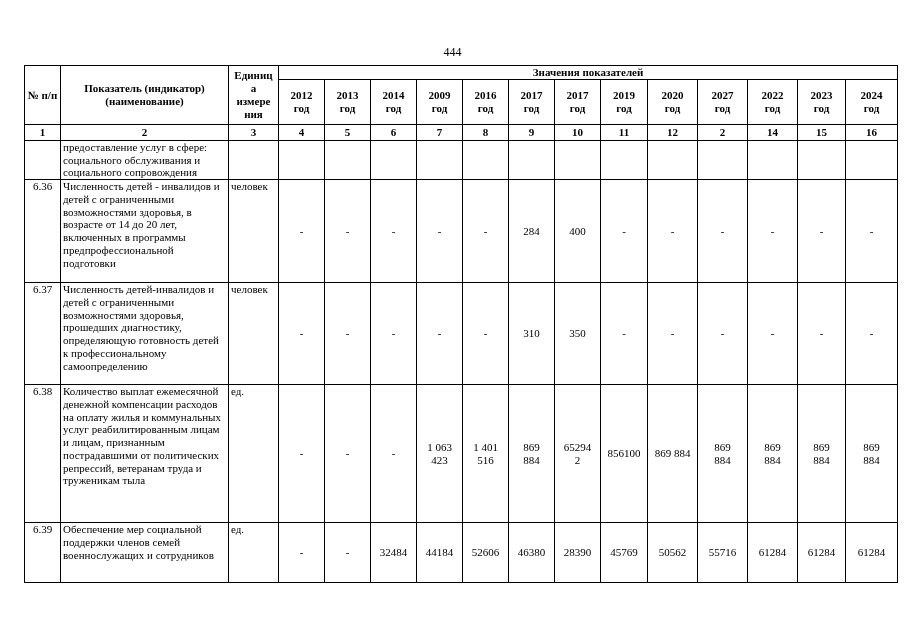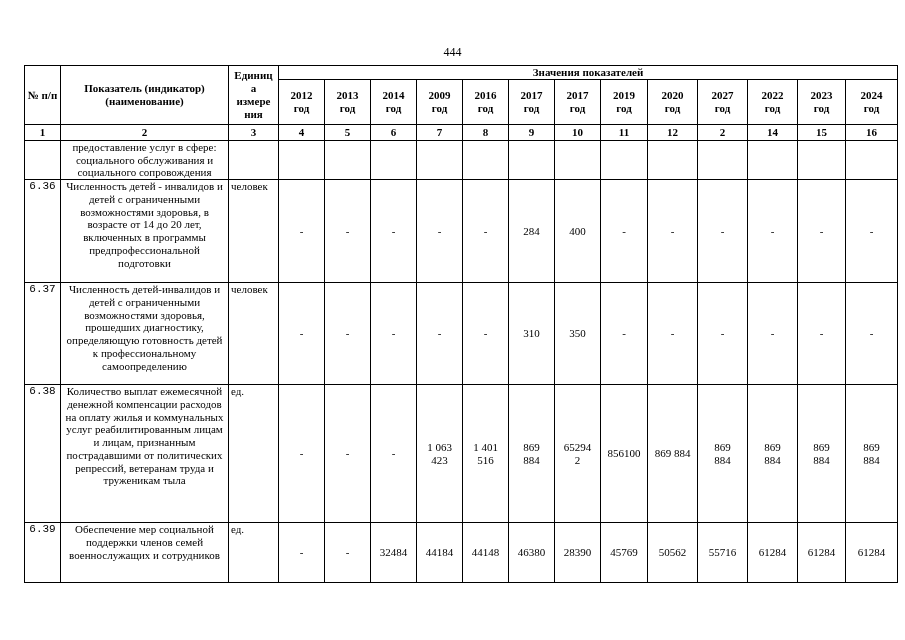--- a/index.html
+++ b/index.html
@@ -41,24 +41,23 @@
   th.top{vertical-align:top;}
   td.colnum{
     font-weight:bold;
     text-align:center;
     vertical-align:middle;
   }
   td.rownum{
     text-align:center;
     vertical-align:top;
     padding-top:1px;
-    font-family:Liberation Mono, monospace;
   }
   td.indicator{
-    text-align:center;
+    text-align:left;
     vertical-align:top;
     padding:1px 4px 1px 4px;
     font-family:Liberation Serif, serif;
   }
   td.unit{
     vertical-align:top;
     padding-top:1px;
   }
   td.val{
     text-align:center;
@@ -229,21 +228,21 @@
 884</td>
       </tr>
       <tr style="height: 60px; margin-top: 45px;">
         <td class="rownum">6.39</td>
         <td class="indicator">Обеспечение мер социальной поддержки членов семей военнослужащих и сотрудников</td>
         <td class="unit">ед.</td>
         <td class="val">-</td>
         <td class="val">-</td>
         <td class="val">32484</td>
         <td class="val">44184</td>
-        <td class="val">44148</td>
+        <td class="val">52606</td>
         <td class="val">46380</td>
         <td class="val">28390</td>
         <td class="val">45769</td>
         <td class="val">50562</td>
         <td class="val">55716</td>
         <td class="val">61284</td>
         <td class="val">61284</td>
         <td class="val">61284</td>
       </tr>
     </tbody>

